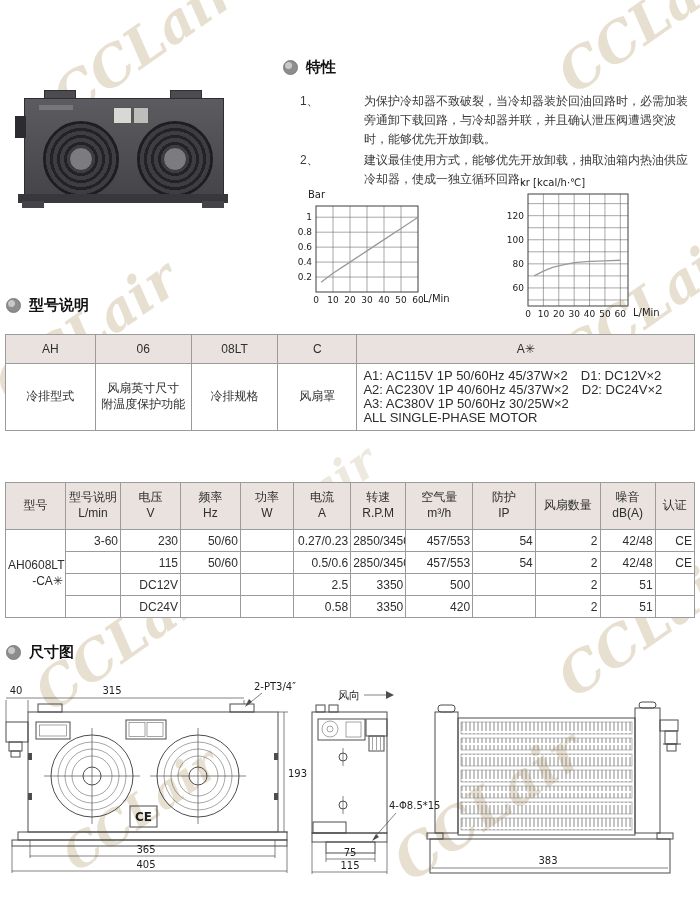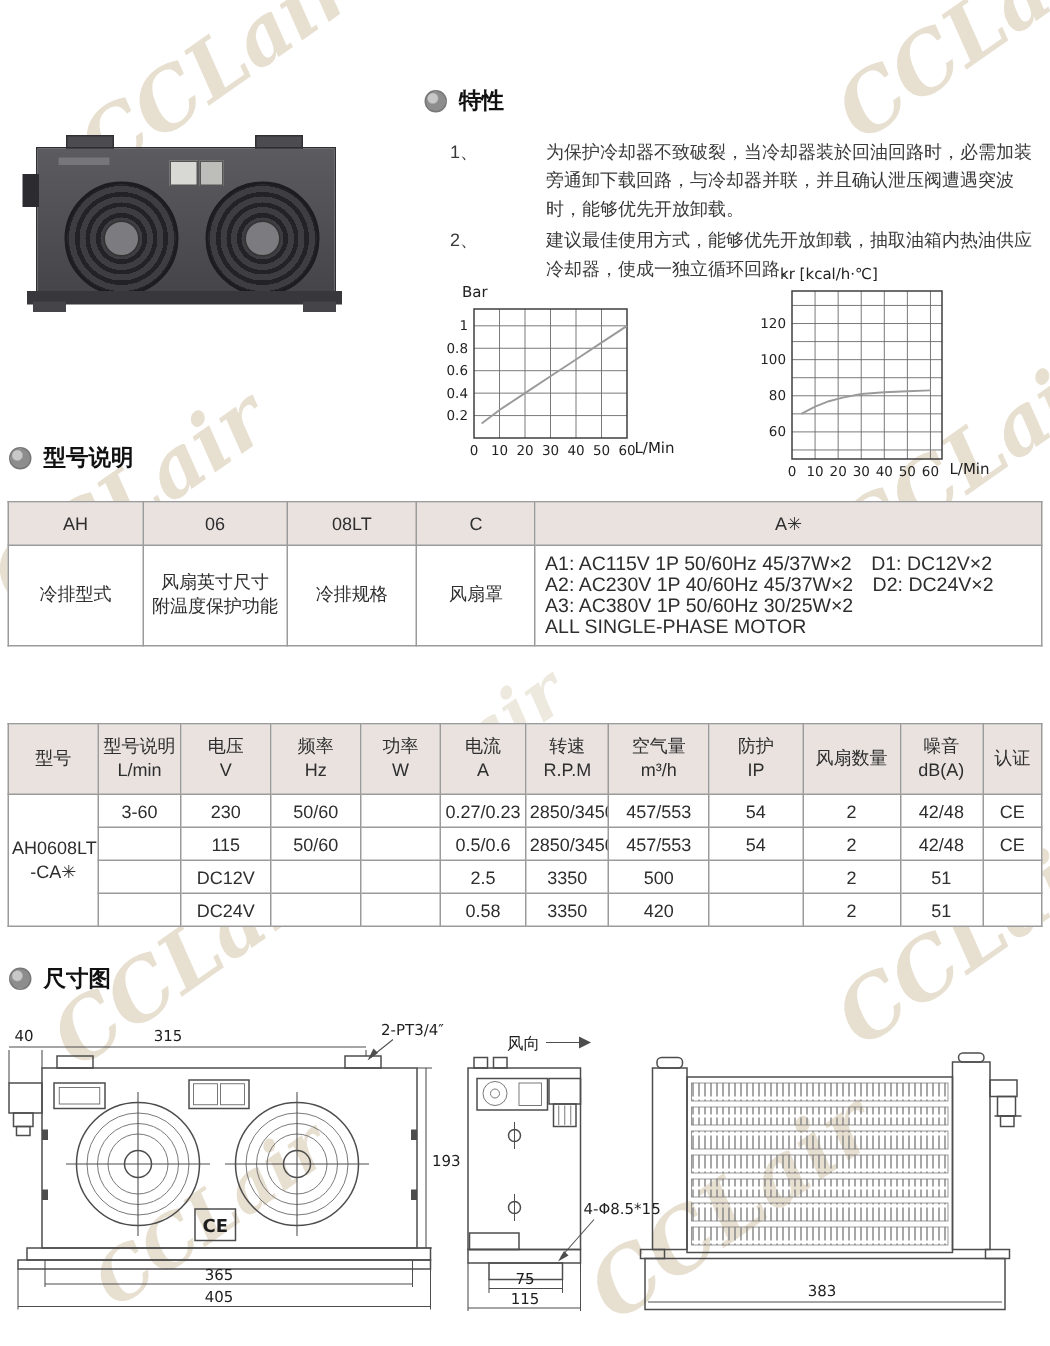--- a/index.html
+++ b/index.html
@@ -48,21 +48,21 @@
   th,td{border:1px solid #9b9b9b;font-weight:normal;text-align:center;vertical-align:middle;
         font-size:12px;color:#2e2e2e;padding:1px 2px;overflow:hidden;}
   thead th{background:#e9e2df;}
   th span,td .ln2{display:block;line-height:1.3;}
   th span:empty{display:none;}
   .model-table thead th{height:26px;}
   .model-table td{height:62px;}
   .motor-cell{text-align:left;padding:2px 6px;}
   .motor-cell div{font-size:13px;line-height:14px;white-space:nowrap;}
   .tech-table thead th{height:44px;}
-  .tech-table td{height:19px;}
+  .tech-table td{height:19px;text-align:right;}
   .tech-table th{font-size:12px;}
   
   .ln{fill:none;stroke:#4d4d4d;stroke-width:1;}
   .thin{fill:none;stroke:#6a6a6a;stroke-width:.6;}
   .dimln{fill:none;stroke:#4d4d4d;stroke-width:.7;}
   .dim{font-size:10px;fill:#1e1e1e;}
   .solid{fill:#4d4d4d;stroke:none;}
 </style>
 </head>
 <body>

